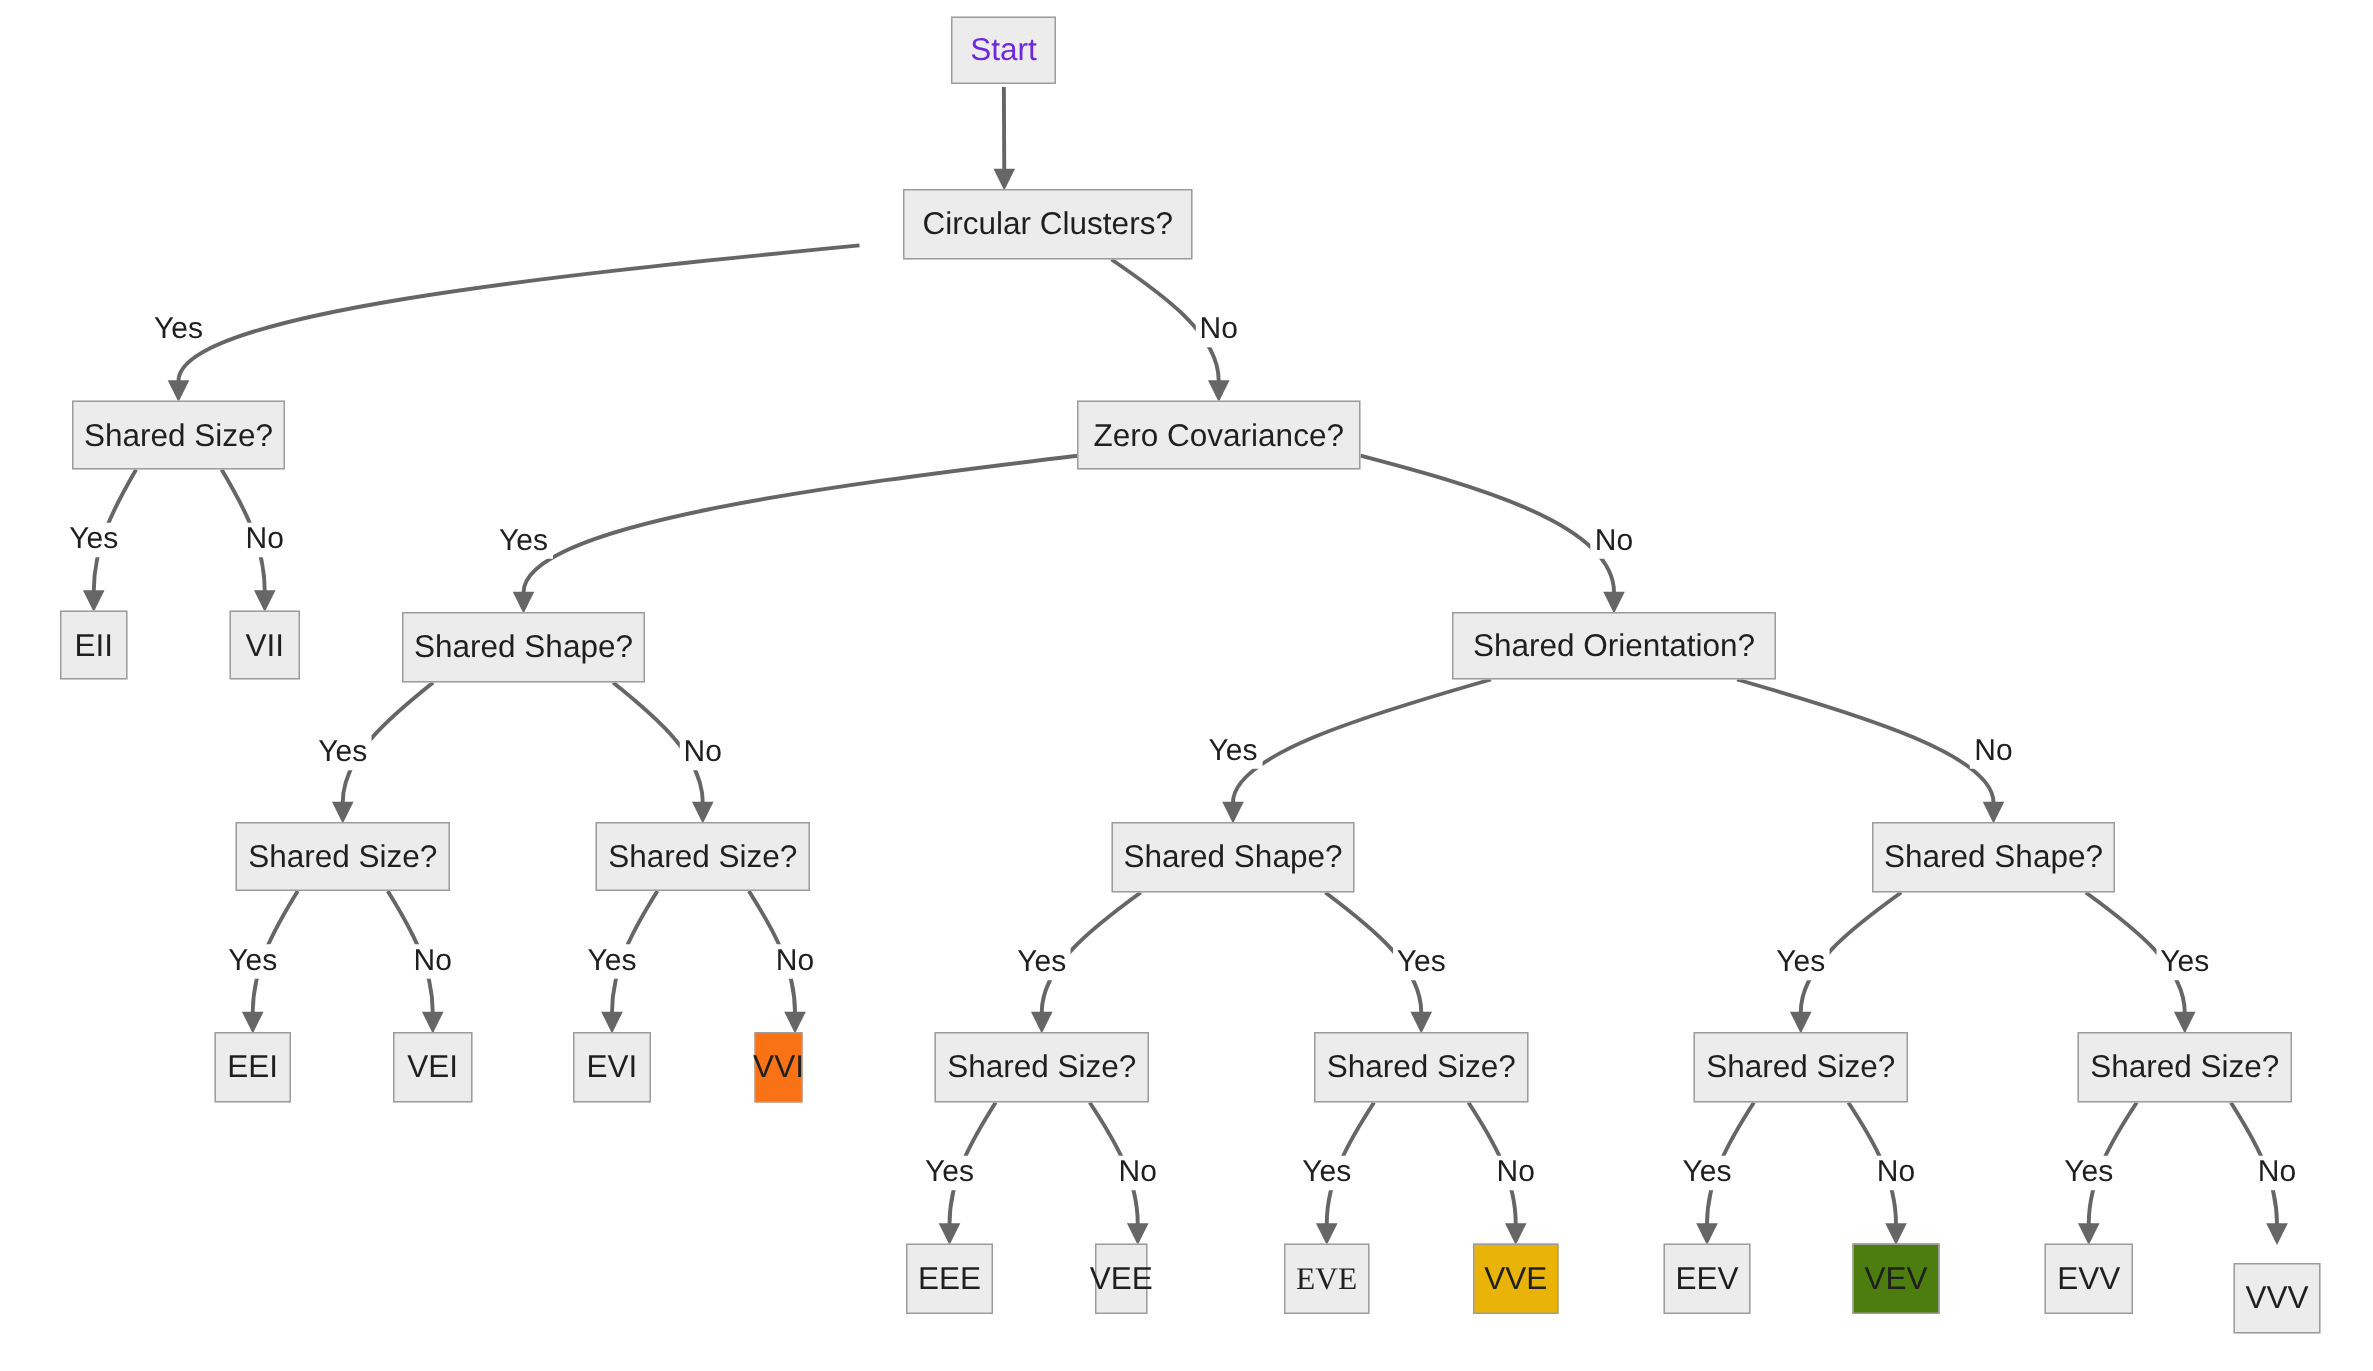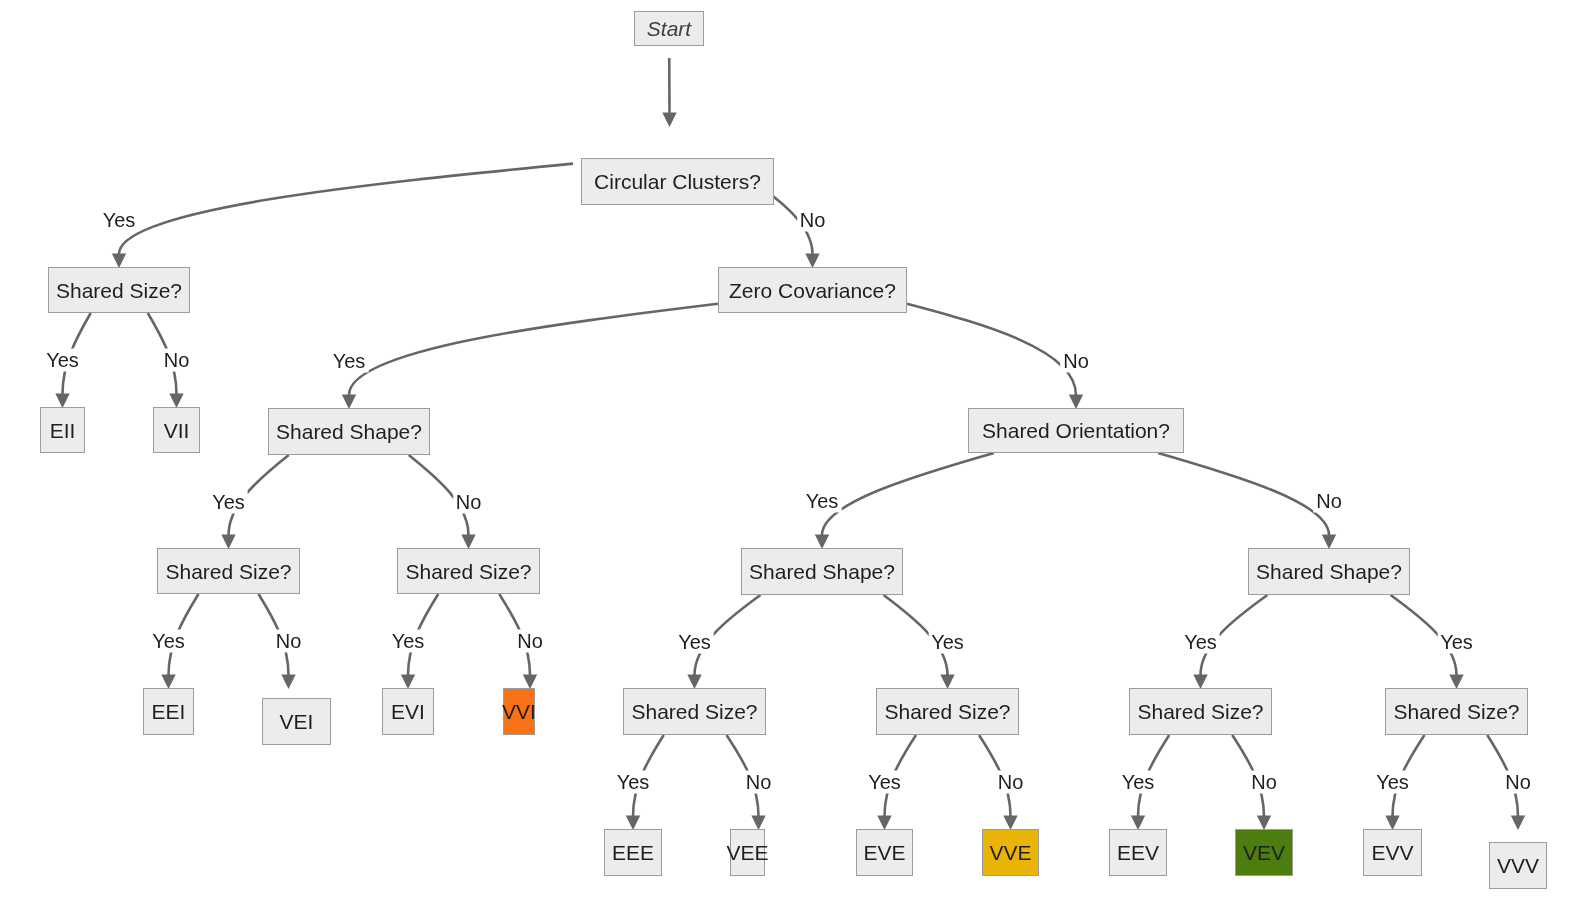--- a/index.html
+++ b/index.html
@@ -72,43 +72,43 @@
       <path d="M 1169.25 735 C 1153.625 759.3, 1138 785.22, 1138 816" fill="none" stroke="#666666" stroke-width="2.6"></path>
       <polygon points="1130.8,815.5 1145.2,815.5 1138,830" fill="#666666"></polygon>
       <path d="M 1232.25 735 C 1248.125 759.3, 1264 785.22, 1264 816" fill="none" stroke="#666666" stroke-width="2.6"></path>
       <polygon points="1256.8,815.5 1271.2,815.5 1264,830" fill="#666666"></polygon>
       <path d="M 1424.5 735 C 1408.5 759.3, 1392.5 785.22, 1392.5 816" fill="none" stroke="#666666" stroke-width="2.6"></path>
       <polygon points="1385.3,815.5 1399.7,815.5 1392.5,830" fill="#666666"></polygon>
       <path d="M 1487.25 735 C 1502.625 759.3, 1518 785.22, 1518 816" fill="none" stroke="#666666" stroke-width="2.6"></path>
       <polygon points="1510.8,815.5 1525.2,815.5 1518,830" fill="#666666"></polygon>
     </svg>
   <div id="nodeLayer">
-      <div class="node" style="left: 634px; top: 11px; width: 70px; height: 35px; background: rgb(236, 236, 236); border-color: rgb(156, 156, 156); color: #404040; font-style: italic;">Start</div>
-      <div class="node" style="left: 581px; top: 126px; width: 193px; height: 47px; background: rgb(236, 236, 236); border-color: rgb(156, 156, 156); color: rgb(31, 31, 31); margin-top: 32px;">Circular Clusters?</div>
+      <div class="node" style="left: 634px; top: 11px; width: 70px; height: 45px; background: rgb(236, 236, 236); border-color: rgb(156, 156, 156); color: #6d28d9;">Start</div>
+      <div class="node" style="left: 602px; top: 126px; width: 193px; height: 47px; background: rgb(236, 236, 236); border-color: rgb(156, 156, 156); color: rgb(31, 31, 31);">Circular Clusters?</div>
       <div class="node" style="left: 48px; top: 267px; width: 142px; height: 46px; background: rgb(236, 236, 236); border-color: rgb(156, 156, 156); color: rgb(31, 31, 31);">Shared Size?</div>
       <div class="node" style="left: 718px; top: 267px; width: 189px; height: 46px; background: rgb(236, 236, 236); border-color: rgb(156, 156, 156); color: rgb(31, 31, 31);">Zero Covariance?</div>
       <div class="node" style="left: 40px; top: 407px; width: 45px; height: 46px; background: rgb(236, 236, 236); border-color: rgb(156, 156, 156); color: rgb(31, 31, 31);">EII</div>
       <div class="node" style="left: 153px; top: 407px; width: 47px; height: 46px; background: rgb(236, 236, 236); border-color: rgb(156, 156, 156); color: rgb(31, 31, 31);">VII</div>
       <div class="node" style="left: 268px; top: 408px; width: 162px; height: 47px; background: rgb(236, 236, 236); border-color: rgb(156, 156, 156); color: rgb(31, 31, 31);">Shared Shape?</div>
       <div class="node" style="left: 968px; top: 408px; width: 216px; height: 45px; background: rgb(236, 236, 236); border-color: rgb(156, 156, 156); color: rgb(31, 31, 31);">Shared Orientation?</div>
       <div class="node" style="left: 157px; top: 548px; width: 143px; height: 46px; background: rgb(236, 236, 236); border-color: rgb(156, 156, 156); color: rgb(31, 31, 31);">Shared Size?</div>
       <div class="node" style="left: 397px; top: 548px; width: 143px; height: 46px; background: rgb(236, 236, 236); border-color: rgb(156, 156, 156); color: rgb(31, 31, 31);">Shared Size?</div>
       <div class="node" style="left: 741px; top: 548px; width: 162px; height: 47px; background: rgb(236, 236, 236); border-color: rgb(156, 156, 156); color: rgb(31, 31, 31);">Shared Shape?</div>
       <div class="node" style="left: 1248px; top: 548px; width: 162px; height: 47px; background: rgb(236, 236, 236); border-color: rgb(156, 156, 156); color: rgb(31, 31, 31);">Shared Shape?</div>
       <div class="node" style="left: 143px; top: 688px; width: 51px; height: 47px; background: rgb(236, 236, 236); border-color: rgb(156, 156, 156); color: rgb(31, 31, 31);">EEI</div>
-      <div class="node" style="left: 262px; top: 688px; width: 69px; height: 47px; background: rgb(236, 236, 236); border-color: rgb(156, 156, 156); color: rgb(31, 31, 31); margin-top: 10px;">VEI</div>
+      <div class="node" style="left: 262px; top: 688px; width: 53px; height: 47px; background: rgb(236, 236, 236); border-color: rgb(156, 156, 156); color: rgb(31, 31, 31);">VEI</div>
       <div class="node" style="left: 382px; top: 688px; width: 52px; height: 47px; background: rgb(236, 236, 236); border-color: rgb(156, 156, 156); color: rgb(31, 31, 31);">EVI</div>
       <div class="node" style="left: 503px; top: 688px; width: 32px; height: 47px; background: #f97316; border-color: rgb(156, 156, 156); color: rgb(31, 31, 31);">VVI</div>
       <div class="node" style="left: 623px; top: 688px; width: 143px; height: 47px; background: rgb(236, 236, 236); border-color: rgb(156, 156, 156); color: rgb(31, 31, 31);">Shared Size?</div>
       <div class="node" style="left: 876px; top: 688px; width: 143px; height: 47px; background: rgb(236, 236, 236); border-color: rgb(156, 156, 156); color: rgb(31, 31, 31);">Shared Size?</div>
       <div class="node" style="left: 1129px; top: 688px; width: 143px; height: 47px; background: rgb(236, 236, 236); border-color: rgb(156, 156, 156); color: rgb(31, 31, 31);">Shared Size?</div>
       <div class="node" style="left: 1385px; top: 688px; width: 143px; height: 47px; background: rgb(236, 236, 236); border-color: rgb(156, 156, 156); color: rgb(31, 31, 31);">Shared Size?</div>
       <div class="node" style="left: 604px; top: 829px; width: 58px; height: 47px; background: rgb(236, 236, 236); border-color: rgb(156, 156, 156); color: rgb(31, 31, 31);">EEE</div>
       <div class="node" style="left: 730px; top: 829px; width: 35px; height: 47px; background: rgb(236, 236, 236); border-color: rgb(156, 156, 156); color: rgb(31, 31, 31);">VEE</div>
-      <div class="node" style="left: 856px; top: 829px; width: 57px; height: 47px; background: rgb(236, 236, 236); border-color: rgb(156, 156, 156); color: rgb(31, 31, 31);">EVE</div>
+      <div class="node" style="left: 856px; top: 829px; width: 57px; height: 47px; background: rgb(236, 236, 236); border-color: rgb(156, 156, 156); color: rgb(31, 31, 31); font-family: Liberation Serif, serif;">EVE</div>
       <div class="node" style="left: 982px; top: 829px; width: 57px; height: 47px; background: #eab308; border-color: rgb(156, 156, 156); color: rgb(31, 31, 31);">VVE</div>
       <div class="node" style="left: 1109px; top: 829px; width: 58px; height: 47px; background: rgb(236, 236, 236); border-color: rgb(156, 156, 156); color: rgb(31, 31, 31);">EEV</div>
       <div class="node" style="left: 1235px; top: 829px; width: 58px; height: 47px; background: #4d7c0f; border-color: rgb(156, 156, 156); color: rgb(31, 31, 31);">VEV</div>
       <div class="node" style="left: 1363px; top: 829px; width: 59px; height: 47px; background: rgb(236, 236, 236); border-color: rgb(156, 156, 156); color: rgb(31, 31, 31);">EVV</div>
       <div class="node" style="left: 1489px; top: 829px; width: 58px; height: 47px; background: rgb(236, 236, 236); border-color: rgb(156, 156, 156); color: rgb(31, 31, 31); margin-top: 13px;">VVV</div>
     </div>
 <div class="edge-label" style="left: 119px; top: 220px; color: rgb(31, 31, 31); background: rgb(255, 255, 255);">Yes</div>
     <div class="edge-label" style="left: 812.5px; top: 220px; color: rgb(31, 31, 31); background: rgb(255, 255, 255);">No</div>
     <div class="edge-label" style="left: 62.5px; top: 360px; color: rgb(31, 31, 31); background: rgb(255, 255, 255);">Yes</div>
     <div class="edge-label" style="left: 176.5px; top: 360px; color: rgb(31, 31, 31); background: rgb(255, 255, 255);">No</div>

